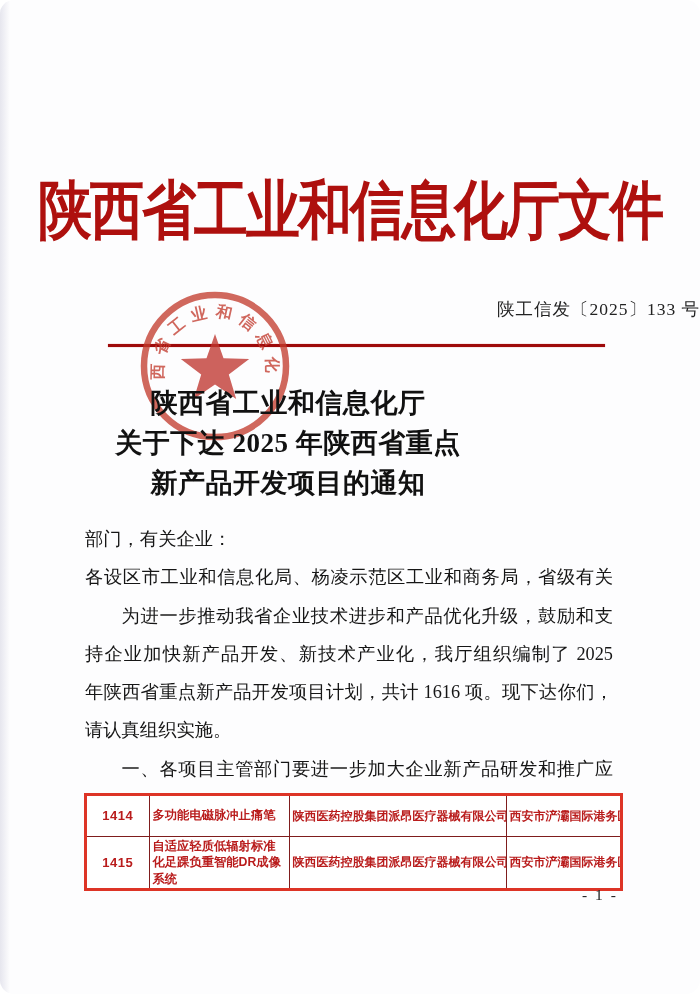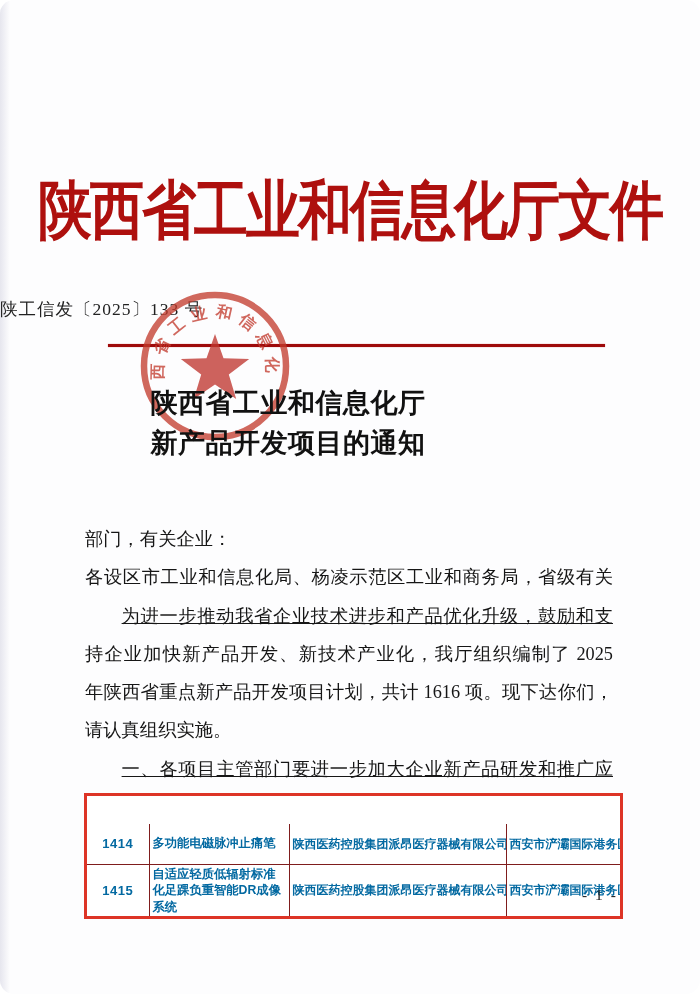--- a/index.html
+++ b/index.html
@@ -24,21 +24,21 @@
     text-align:center;
     font-size:54px;font-weight:bold;
     color:#ae100e;
     letter-spacing:-2px;
     transform:scaleY(1.18);transform-origin:50% 0;
     white-space:nowrap;
   }
 
   .doc-number{
     position:absolute;top:297px;left:0;width:700px;
-    text-align:left;font-size:17.5px;color:#222;
+    text-align:right;font-size:17.5px;color:#222;
     letter-spacing:1px;
   }
 
   .red-line{
     position:absolute;top:344px;left:108px;width:497px;height:3px;
     background:#9e0a0a;
     box-shadow:0 0 1px #c33;
   }
 
   .stamp{
@@ -57,32 +57,32 @@
     font-size:18.3px;color:#161616;
   }
   .body-text .ln{
     line-height:38.3px;height:38.3px;white-space:nowrap;
     letter-spacing:0;
   }
   .body-text .ln.full{
     text-align:justify;text-align-last:justify;white-space:normal;
     overflow:hidden;
   }
-  .body-text .ln.indent{text-indent:2em;text-decoration:underline;}
+  .body-text .ln.indent{text-indent:2em;}
 
   .rtable{
     position:absolute;top:793px;left:84px;width:539px;
     border:3px solid #dd3426;
     background:#fff;
     box-sizing:border-box;
   }
   .rtable table{
     border-collapse:collapse;width:100%;table-layout:fixed;
     font-family:"Liberation Sans","DejaVu Sans",sans-serif;
-    font-weight:600;color:#0369a1;margin-top:28px;
+    font-weight:600;color:#b91c1c;
   }
   .rtable td{
     border:1px solid #7f1d1d;
     padding:1px 3px;
     vertical-align:middle;
     font-size:12.3px;line-height:1.35;
   }
   .rtable tr{height:40px;}
   .rtable tr.tall{height:46px;}
   .rtable td.num{text-align:center;font-size:13px;letter-spacing:0.5px;}
@@ -124,20 +124,21 @@
       <circle cx="80" cy="80" r="71" fill="none" stroke="#c23a2e" stroke-width="6.5" opacity="0.9"></circle>
       <polygon points="80,48 88.5,72.3 114.2,72.9 93.8,88.5 101.2,113.1 80,98.5 58.8,113.1 66.2,88.5 45.8,72.9 71.5,72.3" fill="#bf3630" opacity="0.92"></polygon>
       <text font-size="16" fill="#c23a2e" font-family="Liberation Serif, DejaVu Serif, serif" font-weight="bold" letter-spacing="7" opacity="0.9">
         <textPath href="#arcPath" startOffset="50%" text-anchor="middle">陕西省工业和信息化厅</textPath>
       </text>
     </g>
   </svg>
 
   <div class="doc-title">
     <div>陕西省工业和信息化厅</div>
+    <div>关于下达 2025 年陕西省重点</div>
     <div>新产品开发项目的通知</div>
   </div>
 
   <div class="body-text">
     <div class="ln">部门，有关企业：</div>
     <div class="ln full">各设区市工业和信息化局、杨凌示范区工业和商务局，省级有关</div>
     <div class="ln full indent">为进一步推动我省企业技术进步和产品优化升级，鼓励和支</div>
     <div class="ln full">持企业加快新产品开发、新技术产业化，我厅组织编制了 2025</div>
     <div class="ln full">年陕西省重点新产品开发项目计划，共计 1616 项。现下达你们，</div>
     <div class="ln">请认真组织实施。</div>

